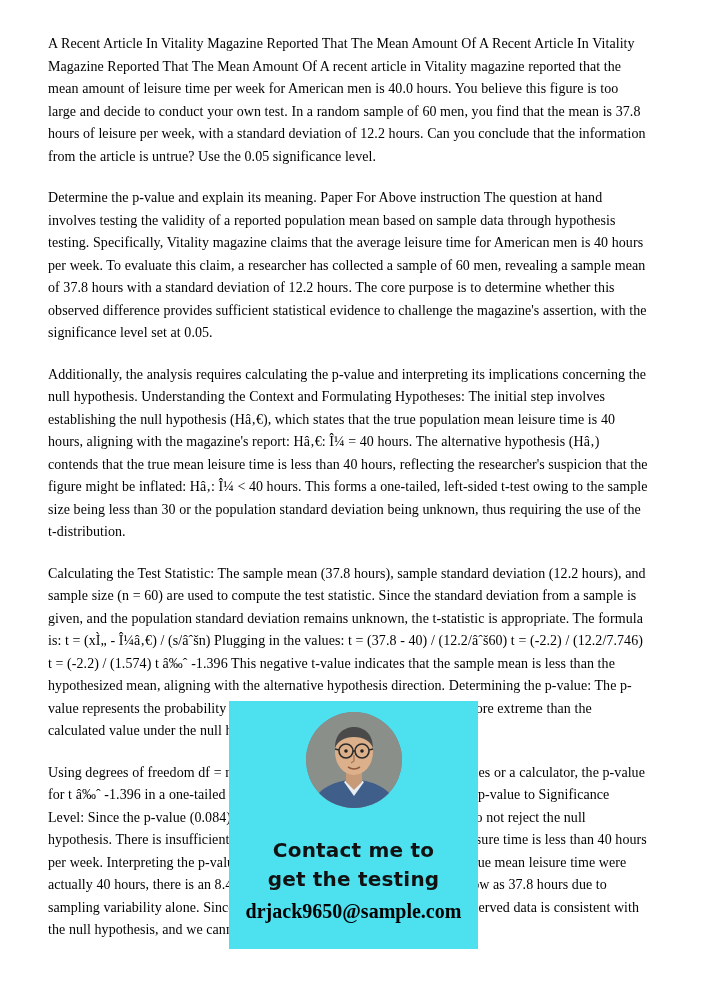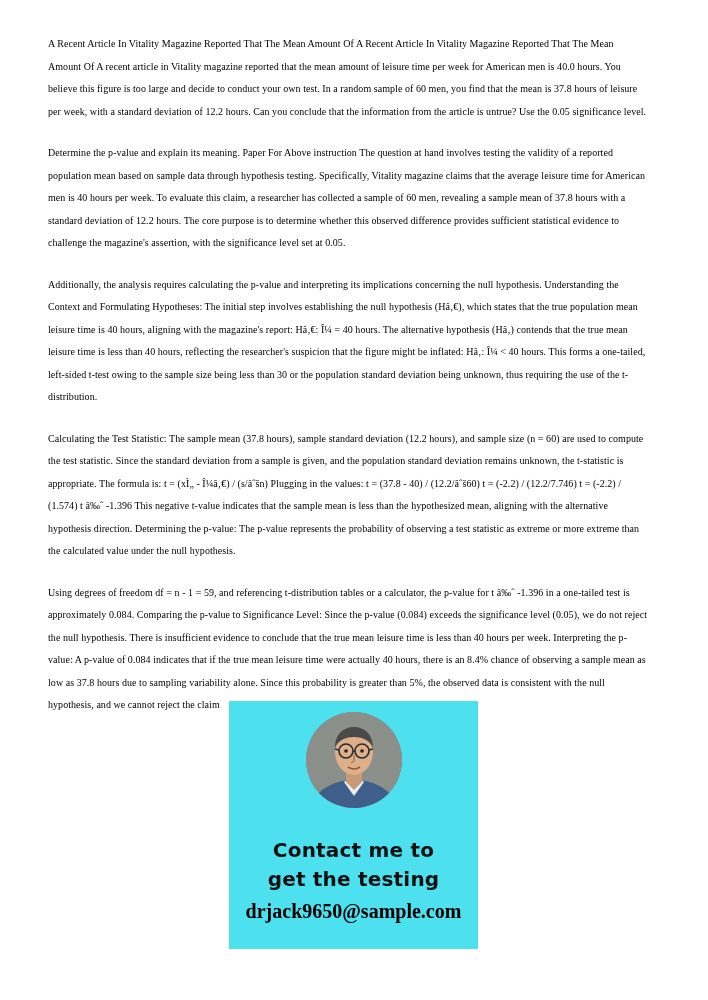--- a/index.html
+++ b/index.html
@@ -23,21 +23,21 @@
     height: 1000px;
     background: #ffffff;
   }
   .doc-body {
     position: absolute;
     left: 48px;
     top: 33px;
     width: 600px;
   }
   .para {
-    font-size: 10px;
+    font-size: 14px;
     line-height: 22.5px;
     text-align: left;
     margin: 0 0 19px 0;
     color: #000;
     letter-spacing: 0.005em;
   }
   .para:last-child { margin-bottom: 0; }
 
   
   .overlay-card {

